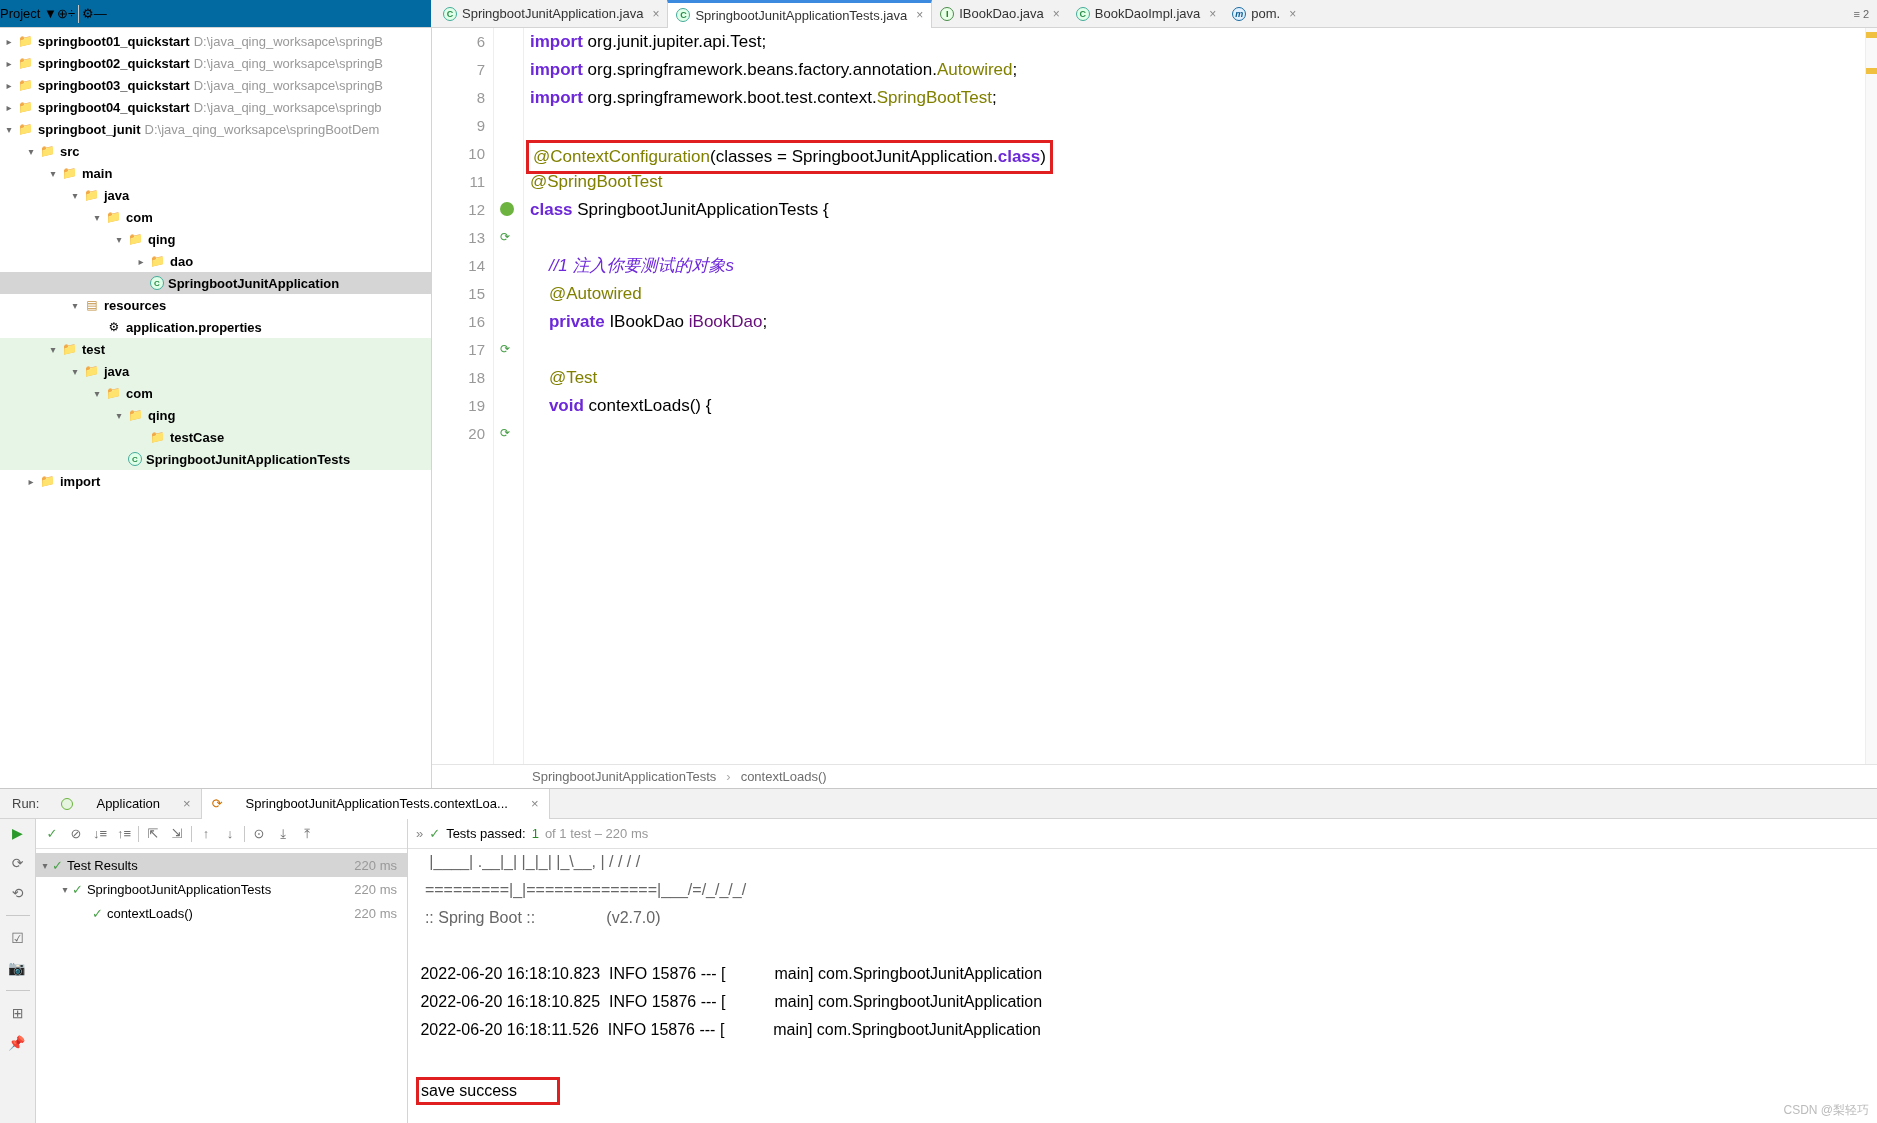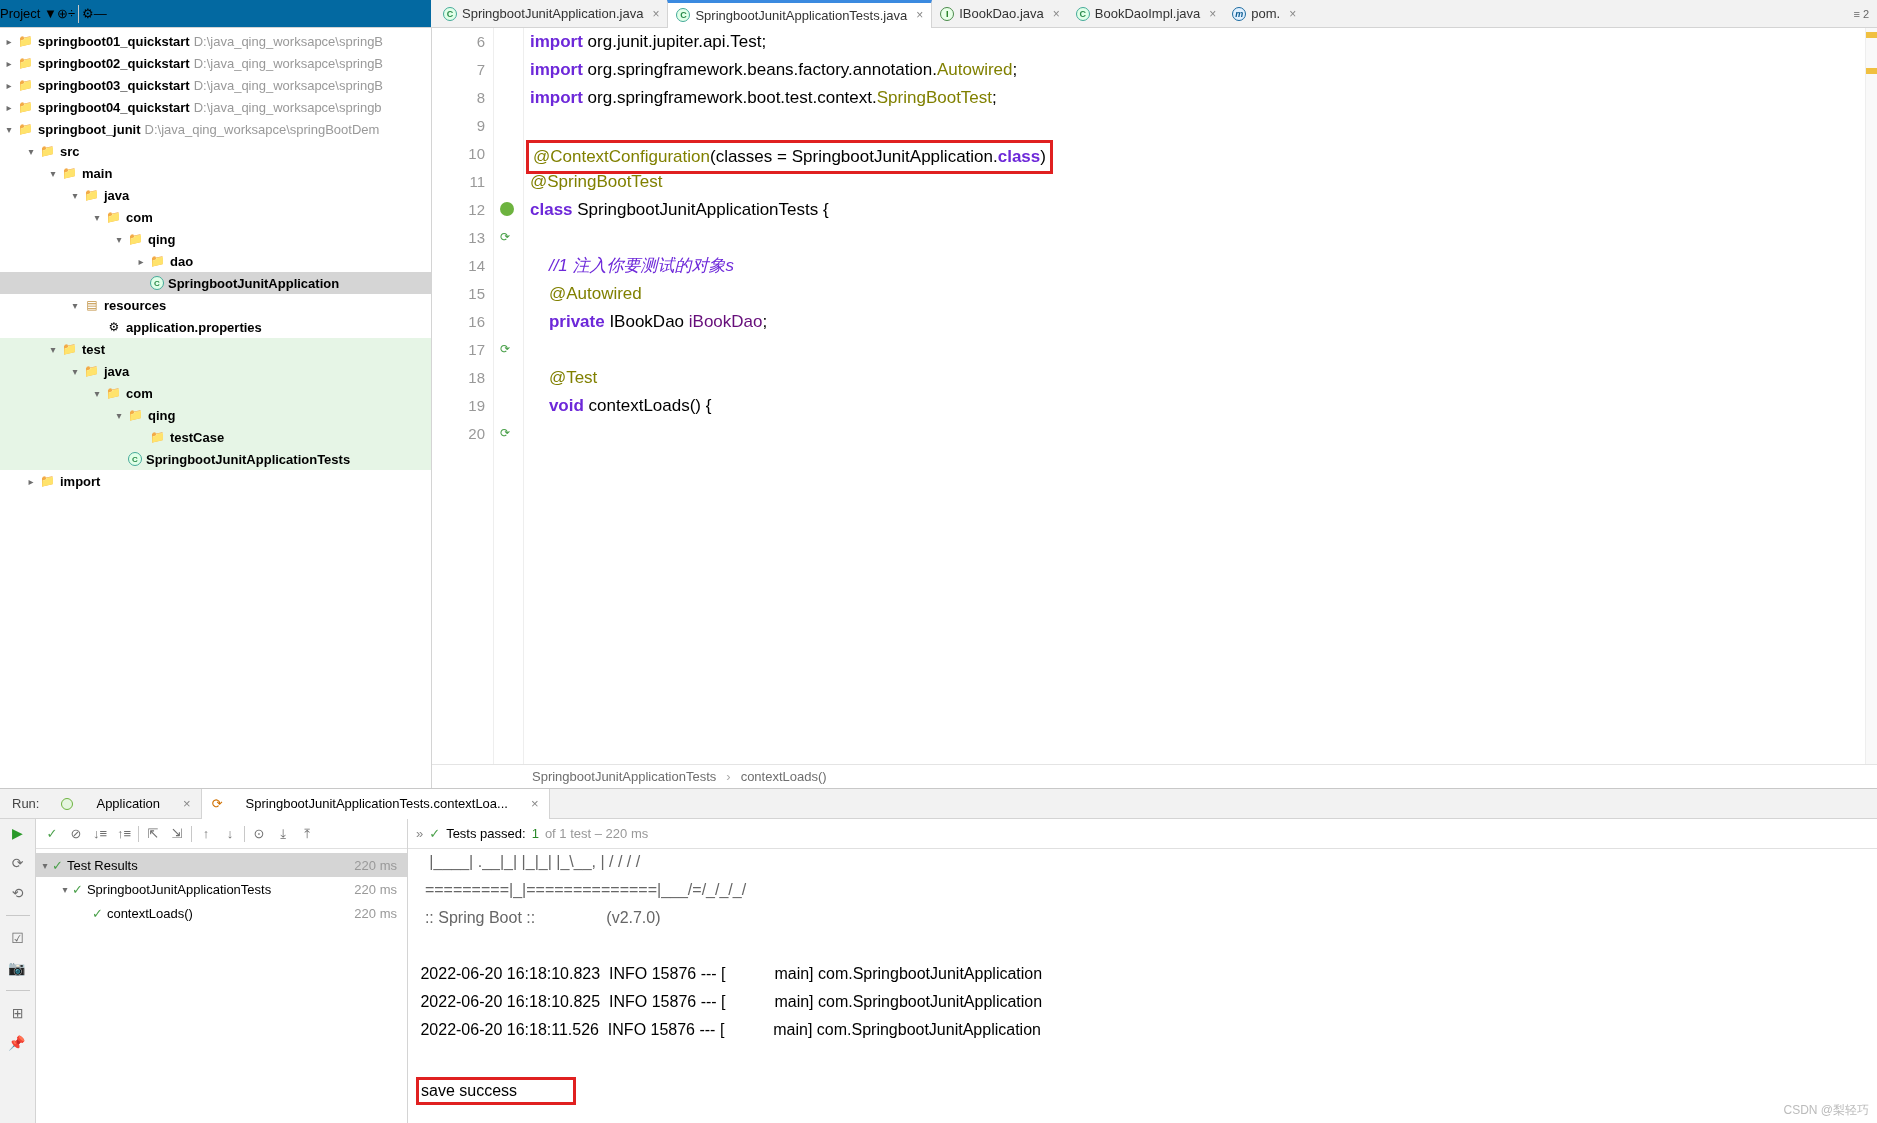--- a/index.html
+++ b/index.html
@@ -74,21 +74,21 @@
 .run-tree .chev { width: 14px; color: #6e6e6e; font-size: 10px; text-align: center; }
 
 .run-right { flex: 1; display: flex; flex-direction: column; min-width: 0; }
 .run-status { height: 30px; display: flex; align-items: center; padding-left: 8px; gap: 6px; border-bottom: 1px solid #e0e0e0; font-size: 13px; }
 .run-status .more { color: #888; }
 .run-status .chk { color: #4aa04a; }
 .run-status .muted { color: #999; }
 .console { flex: 1; font-family: Consolas, monospace; font-size: 16px; padding: 4px 8px; overflow: hidden; }
 .console .line { white-space: pre; height: 28px; }
 .console .gray { color: #666; }
-.console .redbox { border: 3px solid #e02020; display: inline-block; padding: 2px 56px 2px 2px; }
+.console .redbox { border: 3px solid #e02020; display: inline-block; padding: 2px 40px 2px 2px; }
 
 .bottom-strip { position: absolute; bottom: 4px; right: 8px; color: #bbb; font-size: 12px; margin-top: 35px; }
 
 
 .head-row { display: flex; height: 28px; }
 .head-row .left-h { width: 432px; display: flex; align-items: center; border-right: 1px solid #d4d4d4; background: #0369a1; border-bottom: 1px solid #d4d4d4; }
 </style>
 </head>
 <body>
 

